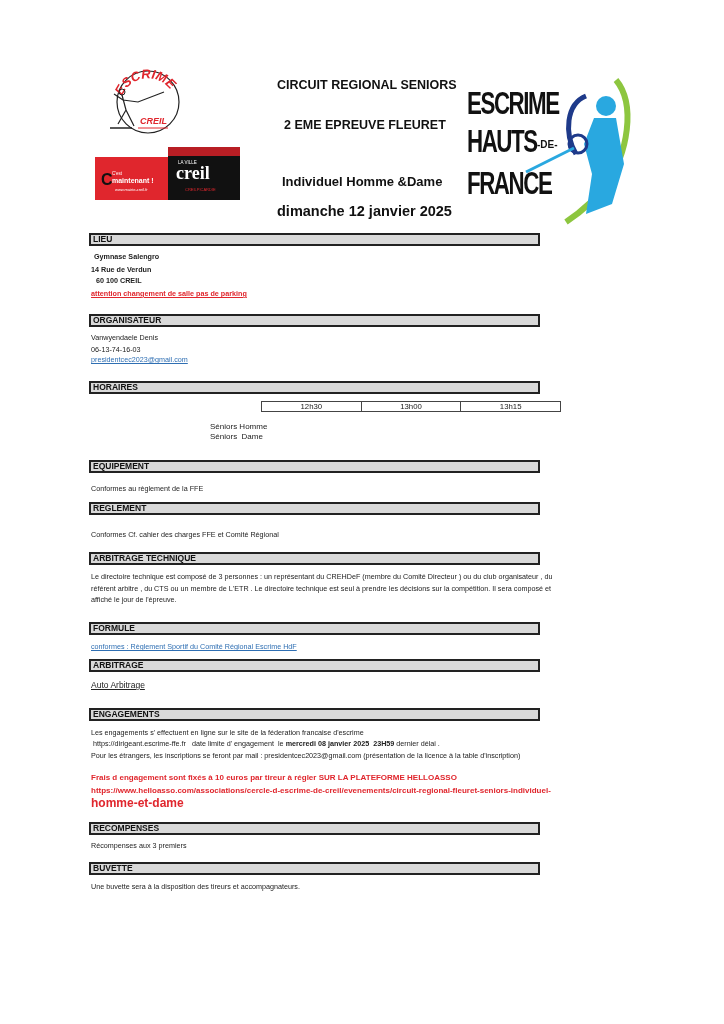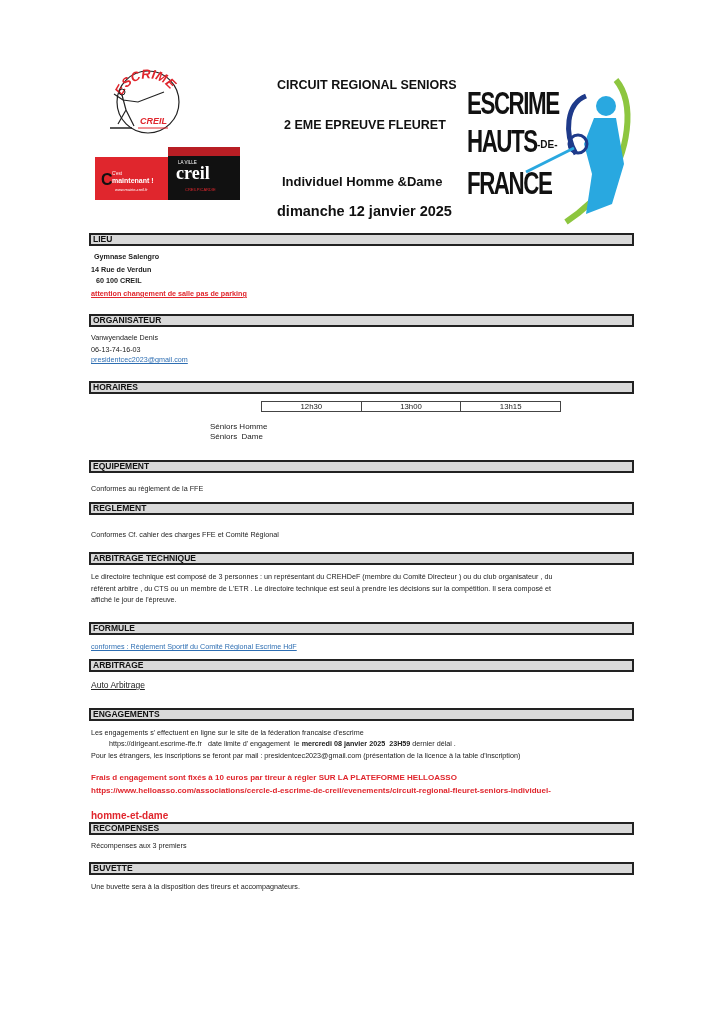--- a/index.html
+++ b/index.html
@@ -10,21 +10,21 @@
 
   
   .title { position: absolute; font-family: "Liberation Sans", sans-serif; font-weight: bold; color: #111; white-space: nowrap; }
   .t1 { left: 277px; top: 78px; font-size: 12.5px; }
   .t2 { left: 284px; top: 118px; font-size: 12.5px; }
   .t3 { left: 282px; top: 174px; font-size: 13px; }
   .t4 { left: 277px; top: 203px; font-size: 14.5px; }
 
   
   .bar {
-    position: absolute; left: 89px; width: 545px; height: 13px;
+    position: absolute; left: 89px; width: 451px; height: 13px;
     background: #d9d9d9; border: 2px solid #222;
     font-size: 8.5px; font-weight: bold; color: #111;
     line-height: 9px; padding-left: 2px; white-space: nowrap;
   }
 
   .txt { position: absolute; font-size: 7.2px; color: #222; white-space: nowrap; line-height: 9px; text-align: right; }
   .bold { font-weight: bold; }
   .red { color: #e0262d; }
   .link { color: #2f6fb3; text-decoration: underline; }
   .u { text-decoration: underline; }
@@ -129,24 +129,24 @@
 
 <div class="bar" style="top:622px;">FORMULE</div>
 <div class="txt link" style="left:91px; top:642px;">conformes : Règlement Sportif du Comité Régional Escrime HdF</div>
 
 <div class="bar" style="top:659px;">ARBITRAGE</div>
 <div class="txt u" style="left:91px; top:681px; font-size:8.5px;">Auto Arbitrage</div>
 
 <div class="bar" style="top:708px;">ENGAGEMENTS</div>
 <div class="txt" style="left:91px; top:728px;">Les engagements s' effectuent en ligne sur le site de la féderation francaise d'escrime</div>
 <div class="txt" style="left:91px; top:739px;">
-  <span style="white-space:pre;margin-left:16px;"> https://dirigeant.escrime-ffe.fr</span><span style="white-space:pre;">   date limite d' engagement  le </span><span class="bold" style="white-space:pre;">mercredi 08 janvier 2025  23H59</span><span> dernier délai .</span>
+  <span style="white-space:pre;"> https://dirigeant.escrime-ffe.fr</span><span style="white-space:pre;">   date limite d' engagement  le </span><span class="bold" style="white-space:pre;">mercredi 08 janvier 2025  23H59</span><span> dernier délai .</span>
 </div>
 <div class="txt" style="left:91px; top:751px;">Pour les étrangers, les inscriptions se feront par mail : presidentcec2023@gmail.com  (présentation de la licence à la table d'inscription)</div>
 <div class="txt bold red" style="left:91px; top:773px; font-size:8px;">Frais d engagement sont fixés à 10 euros par tireur à régler SUR LA PLATEFORME HELLOASSO</div>
 <div class="txt bold red" style="left:91px; top:786px; font-size:8px;">https://www.helloasso.com/associations/cercle-d-escrime-de-creil/evenements/circuit-regional-fleuret-seniors-individuel-</div>
-<div class="txt bold red" style="left:91px; top:799px; font-size:10px;margin-top:12px;">homme-et-dame</div>
+<div class="txt bold red" style="left:91px; top:799px; font-size:12px;">homme-et-dame</div>
 
 <div class="bar" style="top:822px;">RECOMPENSES</div>
 <div class="txt" style="left:91px; top:841px;">Récompenses aux 3 premiers</div>
 
 <div class="bar" style="top:862px;">BUVETTE</div>
 <div class="txt" style="left:91px; top:882px;">Une buvette sera à la disposition des tireurs et accompagnateurs.</div>
 
 </body></html>

